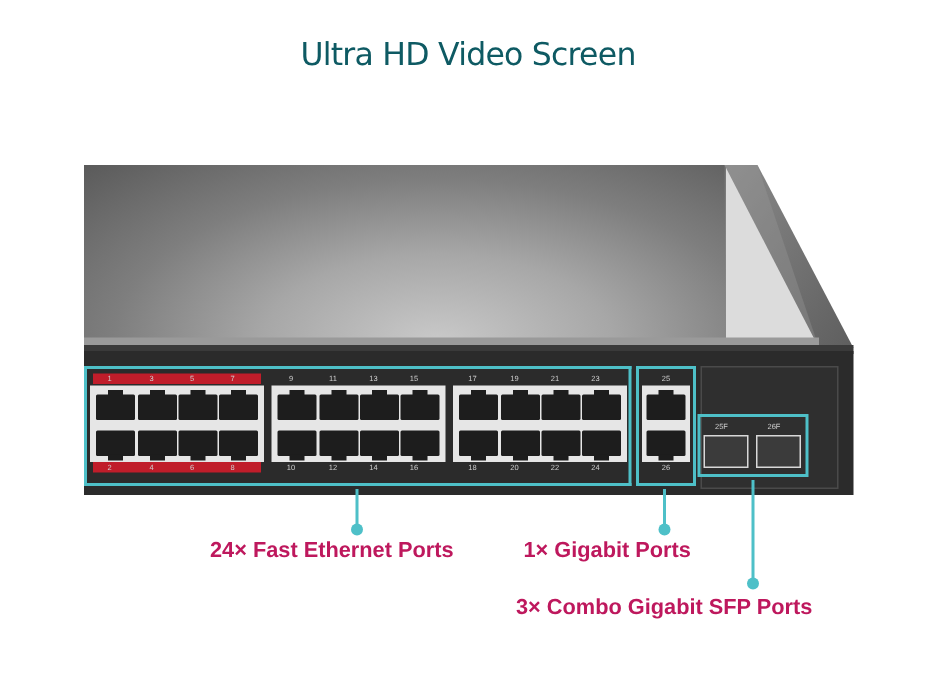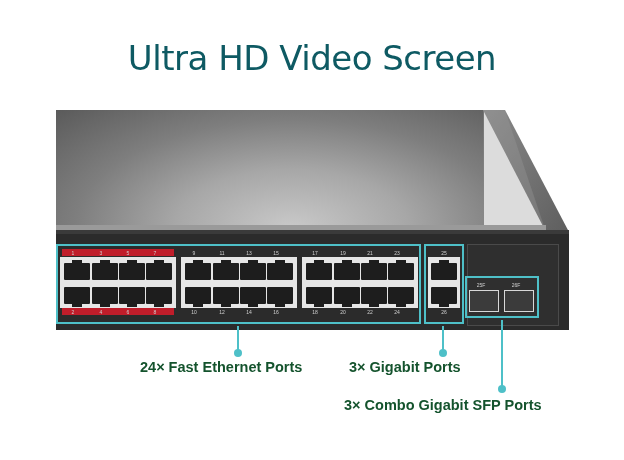--- a/index.html
+++ b/index.html
@@ -1,36 +1,36 @@
 <!DOCTYPE html>
 <html><head>
 <meta charset="utf-8">
 <style>
   html, body { margin:0; padding:0; }
   body { width:624px; height:460px; background:#ffffff; position:relative; overflow:hidden; font-family:"Liberation Sans", sans-serif; }
-  .title { position:absolute; left:0; width:624px; top:38px; text-align:center; font-size:34px; color:#0e5a63; font-family:"DejaVu Sans", sans-serif; letter-spacing:-0.5px; }
+  .title { position:absolute; left:0; width:624px; top:24px; text-align:center; font-size:21px; color:#0e5a63; font-family:"DejaVu Sans", sans-serif; letter-spacing:-0.5px; }
   .switch { position:absolute; left:0; top:0; width:624px; height:460px; }
   .top-lid { position:absolute; left:56px; top:110px; width:428px; height:124px;
     background: radial-gradient(ellipse at 55% 95%, #c9c9c9 0%, #a7a7a7 35%, #7e7e7e 65%, #5a5a5a 100%); }
   .lid-slope { position:absolute; left:0; top:0; width:624px; height:460px; }
   .front { position:absolute; left:56px; top:234px; width:513px; height:96px; background:#2b2b2b; }
   .front-edge { position:absolute; left:56px; top:230px; width:513px; height:6px; background:#3a3a3a; }
   .lip { position:absolute; left:56px; top:225px; width:490px; height:5px; background:#9a9a9a; }
   .group { position:absolute; border:2px solid #4ec0c8; box-sizing:border-box; }
   .port-block { position:absolute; background:#e6e6e6; }
   .redbar { position:absolute; background:#c01d2a; }
   .portlabel { position:absolute; font-size:5px; color:#cfcfcf; text-align:center; width:20px; }
   .rj45 { position:absolute; width:26px; height:17px; background:#1d1d1d; border-radius:1px; }
   .rj45.top::before { content:""; position:absolute; left:8px; top:-3px; width:10px; height:4px; background:#1d1d1d; }
   .rj45.bot::after { content:""; position:absolute; left:8px; bottom:-3px; width:10px; height:4px; background:#1d1d1d; }
   .sfp { position:absolute; width:30px; height:22px; background:#3b3b3b; border:1px solid #d8d8d8; box-sizing:border-box; }
   .sfp-panel { position:absolute; background:#2f2f2f; border:1px solid #4a4a4a; }
   .callout-line { position:absolute; width:2px; background:#4ec0c8; }
   .dot { position:absolute; width:8px; height:8px; border-radius:50%; background:#4ec0c8; }
-  .caption { position:absolute; font-size:14.5px; font-weight:bold; color:#14532d; white-space:nowrap; }
+  .caption { position:absolute; font-size:14.5px; font-weight:bold; color:#be185d; white-space:nowrap; }
 </style>
 </head>
 <body>
 
 <div class="title">Ultra HD Video Screen</div>
 
 <div class="switch">
   <div class="top-lid"></div>
   <svg class="lid-slope" width="624" height="460">
     <defs>
@@ -119,17 +119,17 @@
   <div class="sfp" style="left:469px;top:290px;"></div>
   <div class="sfp" style="left:504px;top:290px;"></div>
 </div>
 
 <div class="callout-line" style="left:237px;top:326px;height:24px;"></div>
 <div class="dot" style="left:234px;top:349px;"></div>
 <div class="caption" style="left:140px;top:359px;">24× Fast Ethernet Ports</div>
 
 <div class="callout-line" style="left:442px;top:326px;height:24px;"></div>
 <div class="dot" style="left:439px;top:349px;"></div>
-<div class="caption" style="left:349px;top:359px;">3× Gigabit Ports</div>
+<div class="caption" style="left:349px;top:359px;">1× Gigabit Ports</div>
 
 <div class="callout-line" style="left:501px;top:320px;height:66px;"></div>
 <div class="dot" style="left:498px;top:385px;"></div>
 <div class="caption" style="left:344px;top:397px;">3× Combo Gigabit SFP Ports</div>
 
 </body></html>

